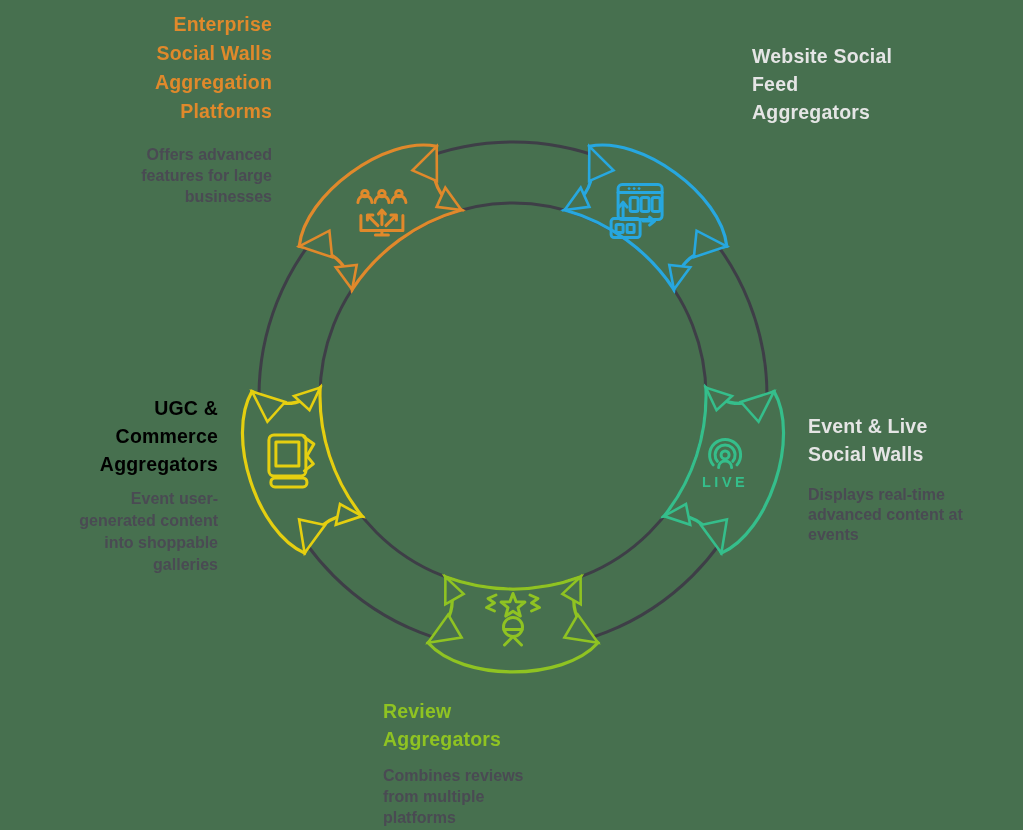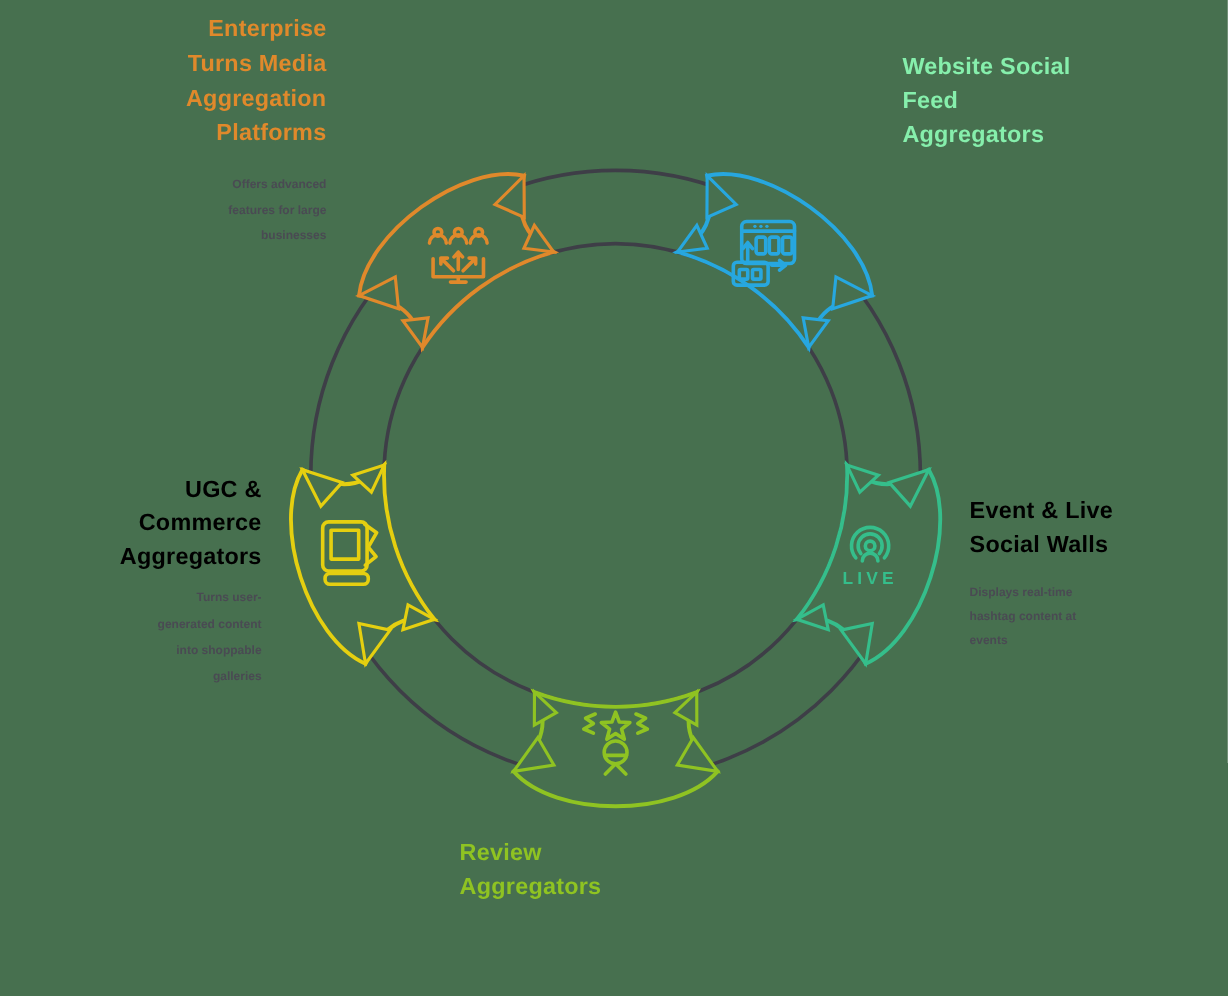--- a/index.html
+++ b/index.html
@@ -8,21 +8,21 @@
     background:#47704F; overflow:hidden;
     font-family:"Liberation Sans", sans-serif;
   }
   svg.diagram{position:absolute; left:0; top:0;}
   .label{position:absolute;}
   .label .title{
     font-size:19.5px; line-height:28px; font-weight:700; margin:0;
     white-space:pre-line; letter-spacing:.2px;
   }
   .label .desc{
-    font-size:10px; line-height:21px; font-weight:600; margin:0;
+    font-size:16px; line-height:21px; font-weight:600; margin:0;
     white-space:pre-line; color:#4A4A53;
   }
   .seg0{left:40px;  top:10px;  width:232px; text-align:right;}
   .seg0 .title{margin-bottom:18px; line-height:29px;}
   .seg1{left:752px; top:42px;  width:235px; text-align:left;}
   .seg1 .title{margin-bottom:15px;}
   .seg1 .desc{line-height:20px;}
   .seg2{left:808px; top:412px; width:215px; text-align:left;}
   .seg2 .title{margin-bottom:17px;}
   .seg2 .desc{line-height:20px;}
@@ -120,45 +120,48 @@
       <rect x="-32" y="-30" width="37" height="41" rx="5"></rect>
       <rect x="-25" y="-23" width="23" height="24"></rect>
       <rect x="-30" y="13" width="36" height="9" rx="4"></rect>
       <path d="M3,-28 L13,-21 L6,-9 L12.5,-1 L3.5,6"></path>
         </g>
       </g>
     </svg>
 
   <div class="label seg0">
     <h2 class="title" style="color: rgb(224, 137, 43);">Enterprise
-Turns Media
+Social Walls
 Aggregation
 Platforms</h2>
     <p class="desc">Offers advanced
 features for large
 businesses</p>
   </div>
   <div class="label seg1">
-    <h2 class="title" style="color: #86efac;">Website Social
+    <h2 class="title" style="color: #e5e5e5;">Website Social
 Feed
 Aggregators</h2>
   </div>
   <div class="label seg2">
-    <h2 class="title" style="color: #000000;">Event &amp; Live
+    <h2 class="title" style="color: #e5e5e5;">Event &amp; Live
 Social Walls</h2>
     <p class="desc">Displays real-time
-hashtag content at
+advanced content at
 events</p>
   </div>
   <div class="label seg3">
     <h2 class="title" style="color: rgb(143, 195, 34);">Review
 Aggregators</h2>
+    <p class="desc">Combines reviews
+from multiple
+platforms</p>
   </div>
   <div class="label seg4">
     <h2 class="title" style="color: #000000;">UGC &amp;
 Commerce
 Aggregators</h2>
-    <p class="desc">Turns user-
+    <p class="desc">Event user-
 generated content
 into shoppable
 galleries</p>
   </div>
 </div>
 
 </body></html>

